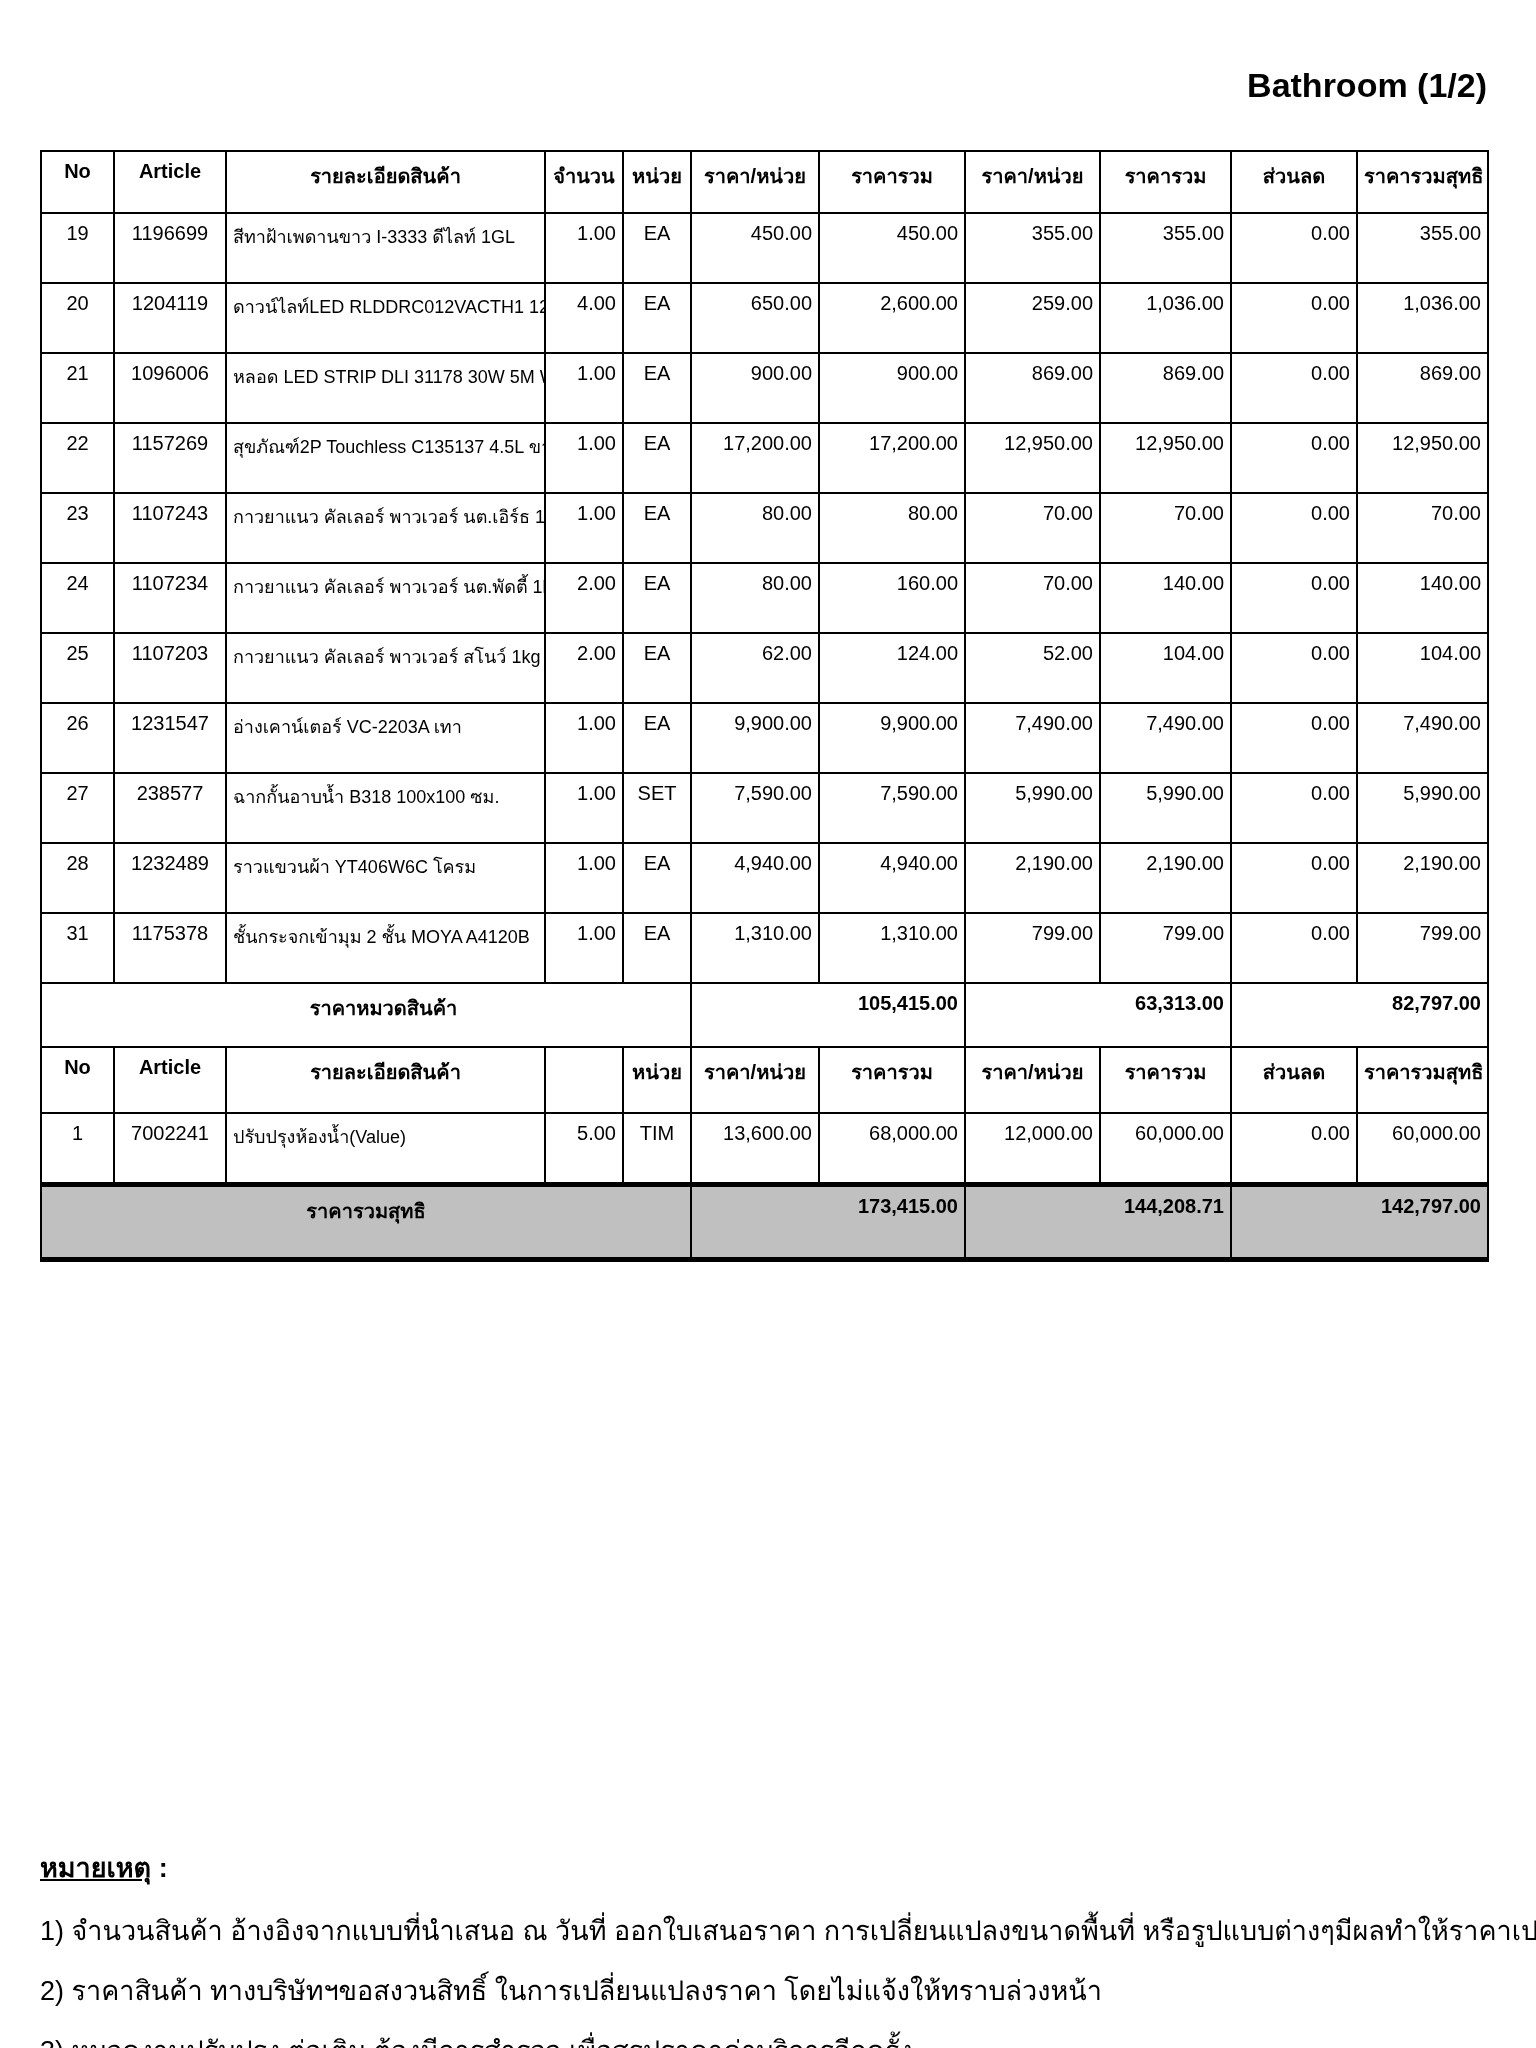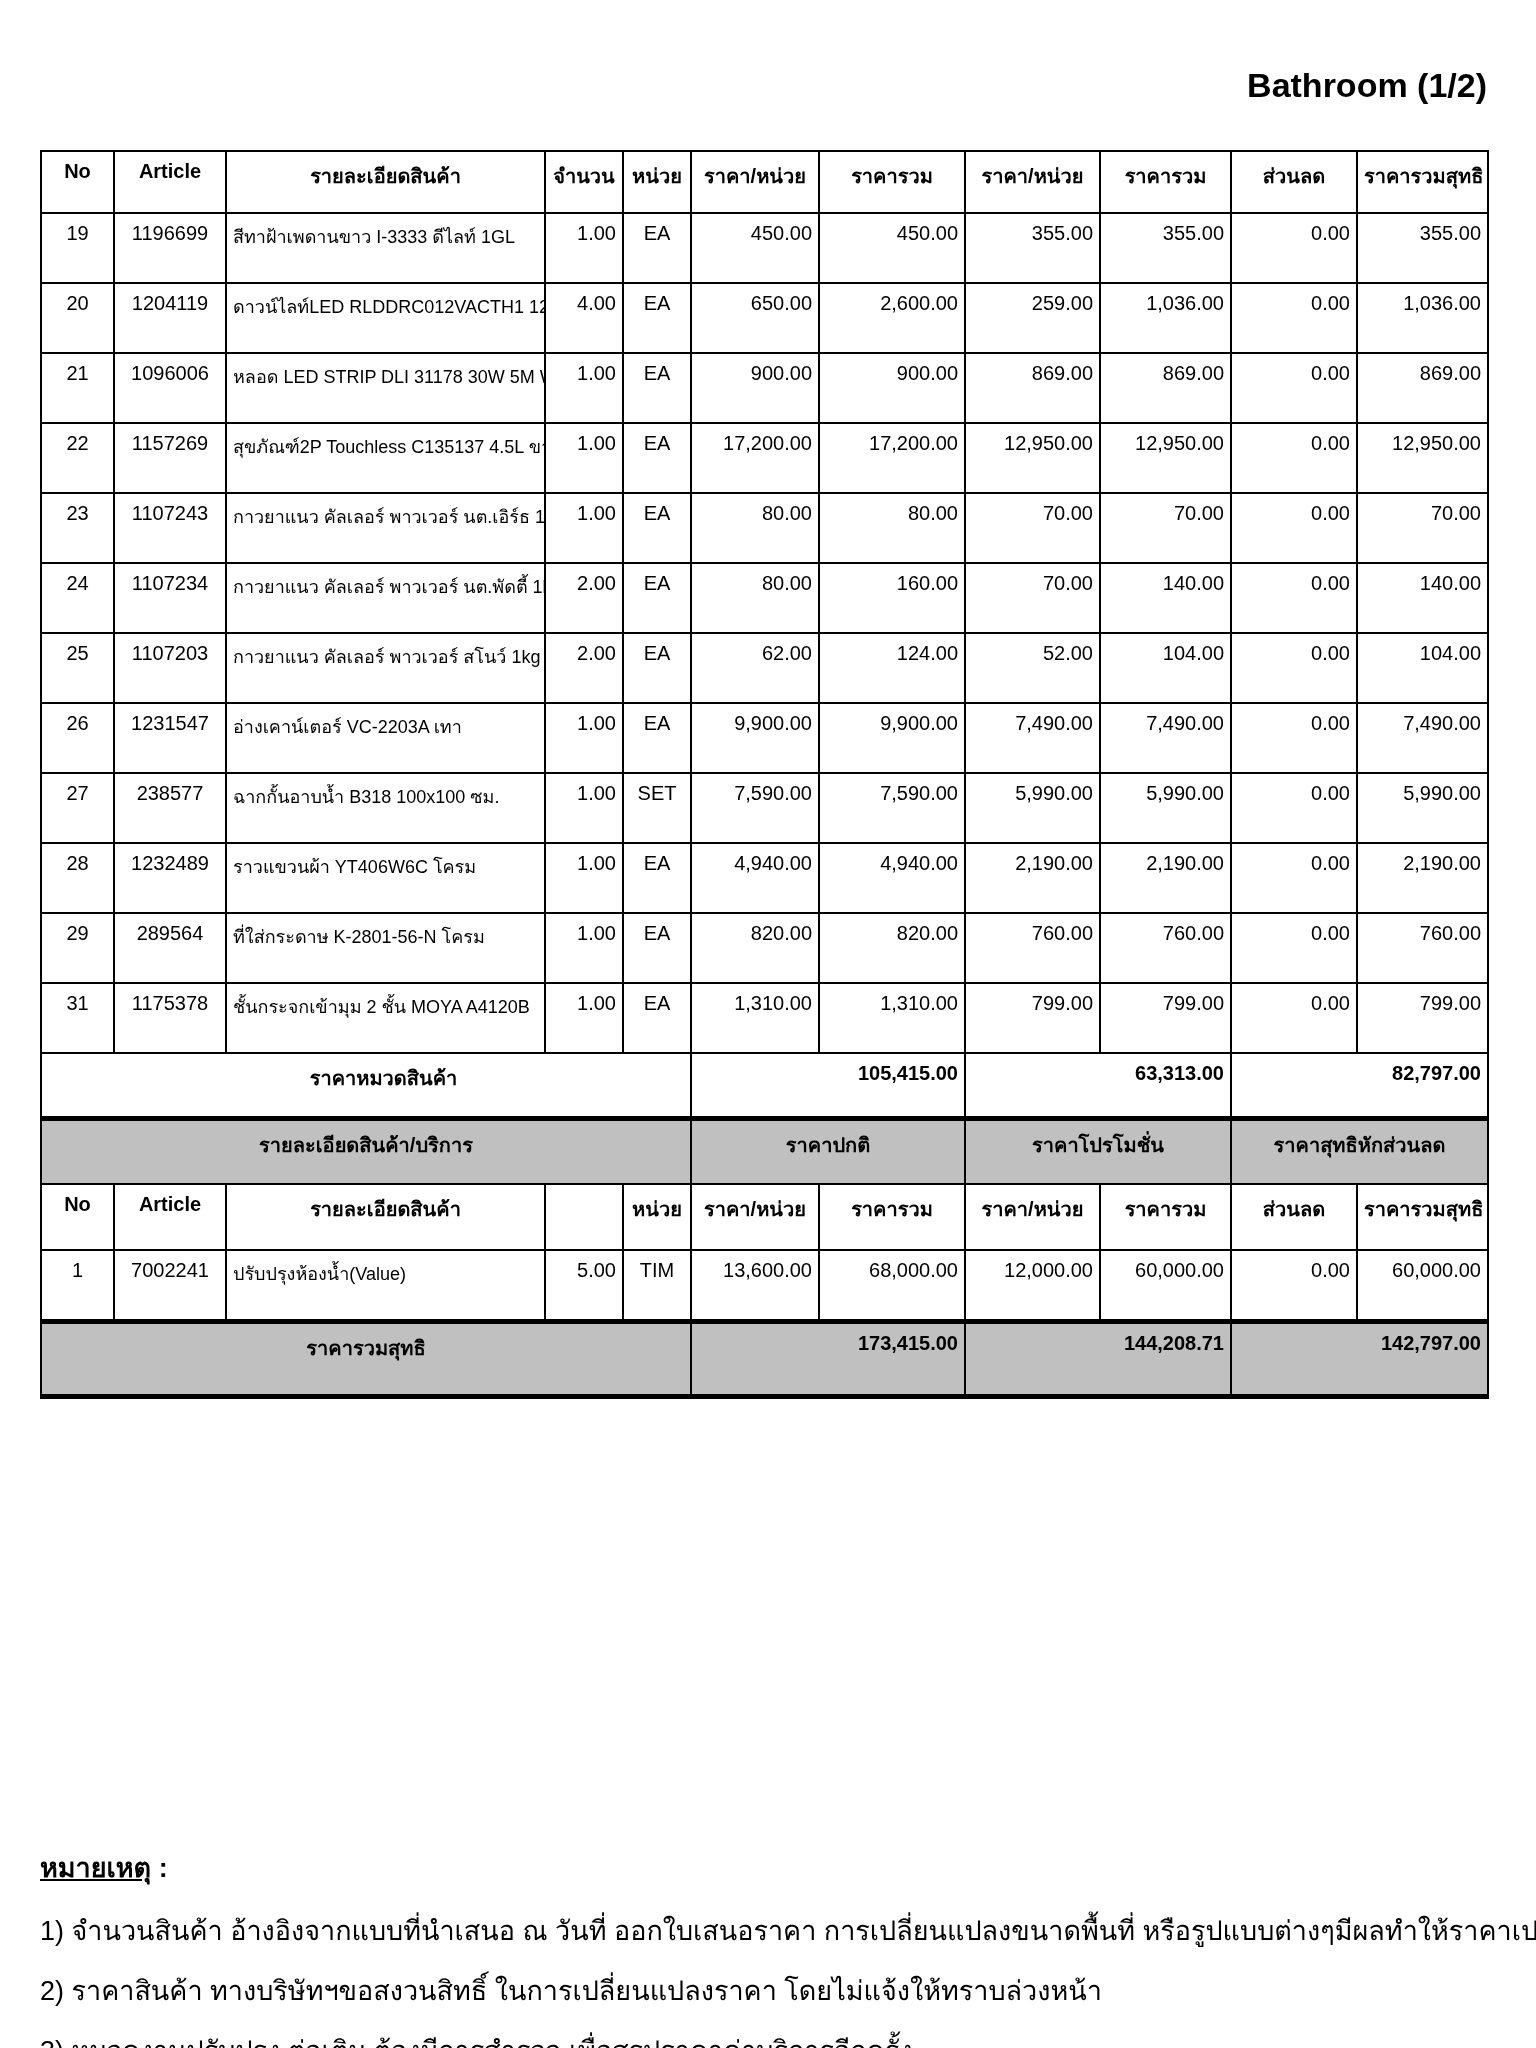--- a/index.html
+++ b/index.html
@@ -207,33 +207,20 @@
       <td class="c-qty">1.00</td>
       <td class="c-unit">EA</td>
       <td class="num">4,940.00</td>
       <td class="num">4,940.00</td>
       <td class="num">2,190.00</td>
       <td class="num">2,190.00</td>
       <td class="num">0.00</td>
       <td class="num">2,190.00</td>
     </tr>
         <tr>
-      <td class="c-no">29</td>
-      <td class="c-article">289564</td>
-      <td class="c-desc">ที่ใส่กระดาษ K-2801-56-N โครม</td>
-      <td class="c-qty">1.00</td>
-      <td class="c-unit">EA</td>
-      <td class="num">820.00</td>
-      <td class="num">820.00</td>
-      <td class="num">760.00</td>
-      <td class="num">760.00</td>
-      <td class="num">0.00</td>
-      <td class="num">760.00</td>
-    </tr>
-        <tr>
       <td class="c-no">31</td>
       <td class="c-article">1175378</td>
       <td class="c-desc">ชั้นกระจกเข้ามุม 2 ชั้น MOYA A4120B</td>
       <td class="c-qty">1.00</td>
       <td class="c-unit">EA</td>
       <td class="num">1,310.00</td>
       <td class="num">1,310.00</td>
       <td class="num">799.00</td>
       <td class="num">799.00</td>
       <td class="num">0.00</td>
@@ -242,26 +229,20 @@
       </tbody>
 
     <tbody>
       <tr class="total-row">
         <td class="lbl" colspan="5">ราคาหมวดสินค้า</td>
         <td class="num" colspan="2">105,415.00</td>
         <td class="num" colspan="2">63,313.00</td>
         <td class="num" colspan="2">82,797.00</td>
       </tr>
 
-      <tr class="section-hdr">
-        <td colspan="5">รายละเอียดสินค้า/บริการ</td>
-        <td colspan="2">ราคาปกติ</td>
-        <td colspan="2">ราคาโปรโมชั่น</td>
-        <td colspan="2">ราคาสุทธิหักส่วนลด</td>
-      </tr>
 
       <tr class="sub-hdr">
         <th>No</th>
         <th>Article</th>
         <th>รายละเอียดสินค้า</th>
         <th></th>
         <th>หน่วย</th>
         <th>ราคา/หน่วย</th>
         <th>ราคารวม</th>
         <th>ราคา/หน่วย</th>

